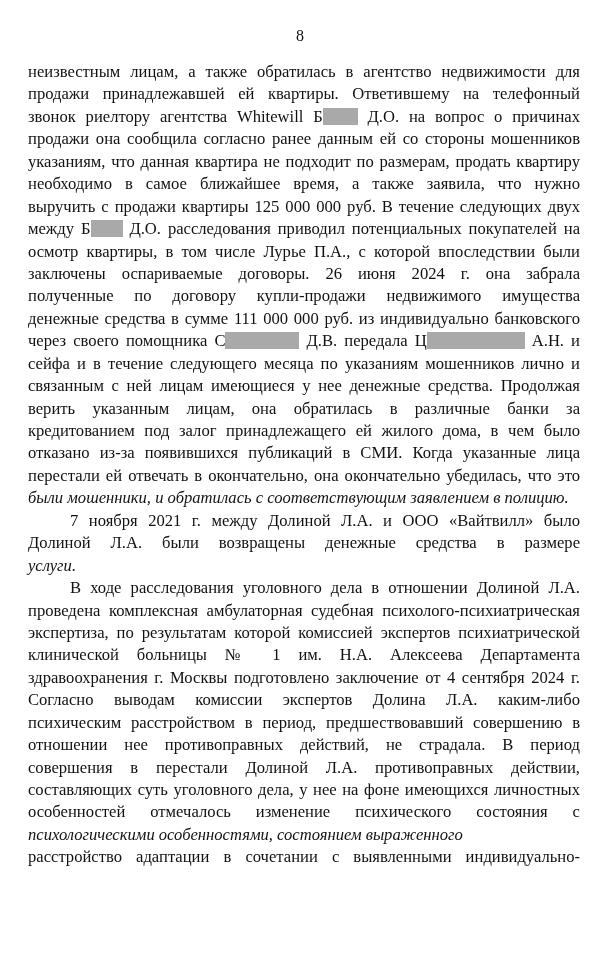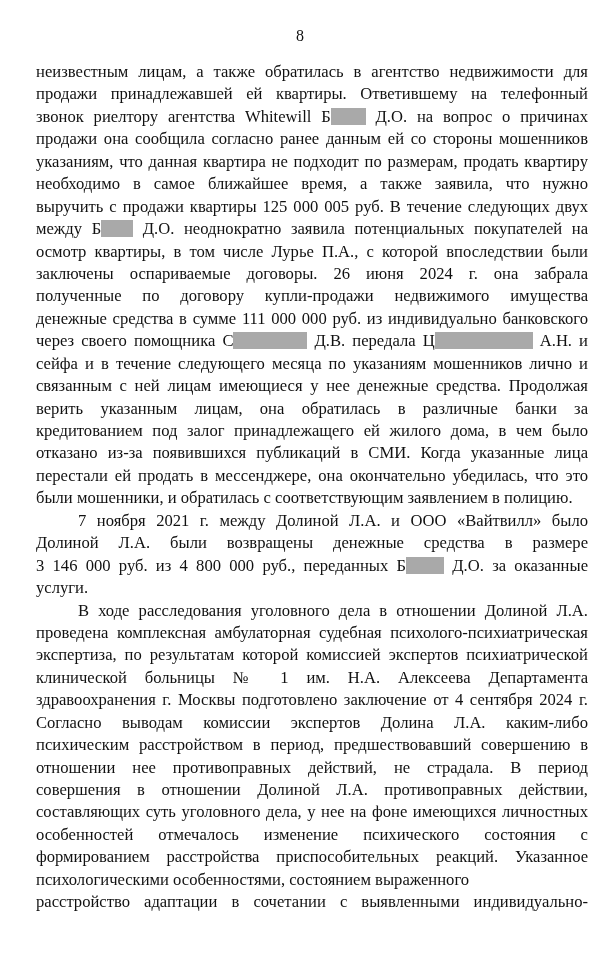--- a/index.html
+++ b/index.html
@@ -6,78 +6,76 @@
     body { width: 600px; height: 968px; overflow: hidden; position: relative; }
     .page {
       position: absolute; left: 0; top: 0; width: 600px; height: 968px; background: #ffffff;
       font-family: "Liberation Serif", "DejaVu Serif", serif; color: #111111;
     }
     .page-number {
       position: absolute; top: 26px; left: 0; width: 600px; text-align: center;
       font-size: 16px; line-height: 20px;
     }
     .body-text {
-      position: absolute; left: 36px; top: 61px; width: 552px;
+      position: absolute; left: 28px; top: 61px; width: 552px;
       font-size: 16.6px; line-height: 22.45px;
     }
     .line {
       display: block; height: 22.45px; white-space: nowrap;
       text-align: justify; text-align-last: justify;
     }
-    .line.last { text-align-last: left; }
+    .line.last { text-align-last: left; font-style: italic; }
     .line.indent { padding-left: 42px; }
     .redact {
       display: inline-block; background: #a9a9a9; height: 17px;
       vertical-align: -3px;
     }
   </style>
 </head>
 <body>
 
 <div class="page">
   <div class="page-number">8</div>
   <div class="body-text" id="body-text">
       <div>
         <span class="line"><span>неизвестным лицам, а также обратилась в агентство недвижимости для</span></span>
         <span class="line"><span>продажи принадлежавшей ей квартиры. Ответившему на телефонный</span></span>
         <span class="line"><span>звонок риелтору агентства Whitewill Б</span><span class="redact" style="width: 35px; background: rgb(169, 169, 169);"></span><span> Д.О. на вопрос о причинах</span></span>
         <span class="line"><span>продажи она сообщила согласно ранее данным ей со стороны мошенников</span></span>
         <span class="line"><span>указаниям, что данная квартира не подходит по размерам, продать квартиру</span></span>
         <span class="line"><span>необходимо в самое ближайшее время, а также заявила, что нужно</span></span>
-        <span class="line"><span>выручить с продажи квартиры 125 000 005 руб. В течение следующих двух</span></span>
-        <span class="line"><span>между Б</span><span class="redact" style="width: 32px; background: rgb(169, 169, 169);"></span><span> Д.О. неоднократно заявила потенциальных покупателей на</span></span>
+        <span class="line"><span>выручить с продажи квартиры 125 000 000 руб. В течение следующих двух</span></span>
+        <span class="line"><span>между Б</span><span class="redact" style="width: 32px; background: rgb(169, 169, 169);"></span><span> Д.О. расследования приводил потенциальных покупателей на</span></span>
         <span class="line"><span>осмотр квартиры, в том числе Лурье П.А., с которой впоследствии были</span></span>
         <span class="line"><span>заключены оспариваемые договоры. 26 июня 2024 г. она забрала</span></span>
         <span class="line"><span>полученные по договору купли-продажи недвижимого имущества</span></span>
         <span class="line"><span>денежные средства в сумме 111 000 000 руб. из индивидуально банковского</span></span>
         <span class="line"><span>через своего помощника С</span><span class="redact" style="width: 74px; background: rgb(169, 169, 169);"></span><span> Д.В. передала Ц</span><span class="redact" style="width: 98px; background: rgb(169, 169, 169);"></span><span> А.Н. и</span></span>
         <span class="line"><span>сейфа и в течение следующего месяца по указаниям мошенников лично и</span></span>
         <span class="line"><span>связанным с ней лицам имеющиеся у нее денежные средства. Продолжая</span></span>
         <span class="line"><span>верить указанным лицам, она обратилась в различные банки за</span></span>
         <span class="line"><span>кредитованием под залог принадлежащего ей жилого дома, в чем было</span></span>
         <span class="line"><span>отказано из-за появившихся публикаций в СМИ. Когда указанные лица</span></span>
-        <span class="line"><span>перестали ей продать в мессенджере, она окончательно убедилась, что это</span></span>
+        <span class="line"><span>перестали ей отвечать в окончательно, она окончательно убедилась, что это</span></span>
         <span class="line last"><span>были мошенники, и обратилась с соответствующим заявлением в полицию.</span></span>
       </div>
       <div>
         <span class="line indent"><span>7 ноября 2021 г. между Долиной Л.А. и ООО «Вайтвилл» было</span></span>
         <span class="line"><span>Долиной Л.А. были возвращены денежные средства в размере</span></span>
-        <span class="line"><span>3 146 000 руб. из 4 800 000 руб., переданных Б</span><span class="redact" style="width: 38px; background: rgb(169, 169, 169);"></span><span> Д.О. за оказанные</span></span>
         <span class="line last"><span>услуги.</span></span>
       </div>
       <div>
         <span class="line indent"><span>В ходе расследования уголовного дела в отношении Долиной Л.А.</span></span>
         <span class="line"><span>проведена комплексная амбулаторная судебная психолого-психиатрическая</span></span>
         <span class="line"><span>экспертиза, по результатам которой комиссией экспертов психиатрической</span></span>
         <span class="line"><span>клинической больницы № 1 им. Н.А. Алексеева Департамента</span></span>
         <span class="line"><span>здравоохранения г. Москвы подготовлено заключение от 4 сентября 2024 г.</span></span>
         <span class="line"><span>Согласно выводам комиссии экспертов Долина Л.А. каким-либо</span></span>
         <span class="line"><span>психическим расстройством в период, предшествовавший совершению в</span></span>
         <span class="line"><span>отношении нее противоправных действий, не страдала. В период</span></span>
-        <span class="line"><span>совершения в отношении Долиной Л.А. противоправных действии,</span></span>
+        <span class="line"><span>совершения в перестали Долиной Л.А. противоправных действии,</span></span>
         <span class="line"><span>составляющих суть уголовного дела, у нее на фоне имеющихся личностных</span></span>
         <span class="line"><span>особенностей отмечалось изменение психического состояния с</span></span>
-        <span class="line"><span>формированием расстройства приспособительных реакций. Указанное</span></span>
         <span class="line last"><span>психологическими особенностями, состоянием выраженного</span></span>
         <span class="line"><span>расстройство адаптации в сочетании с выявленными индивидуально-</span></span>
       </div>
     </div>
 </div>
 
 </body></html>

